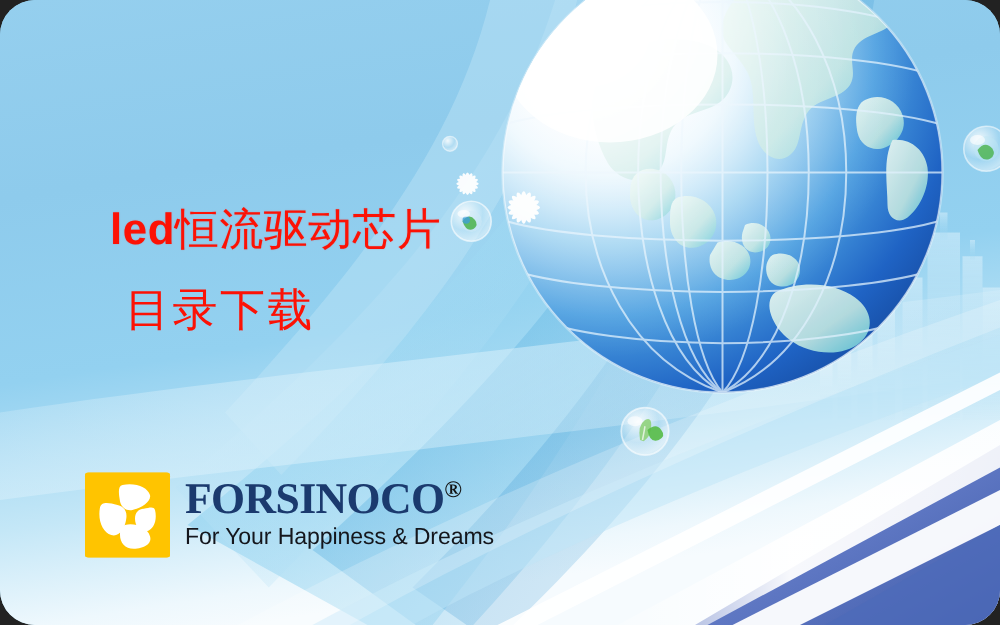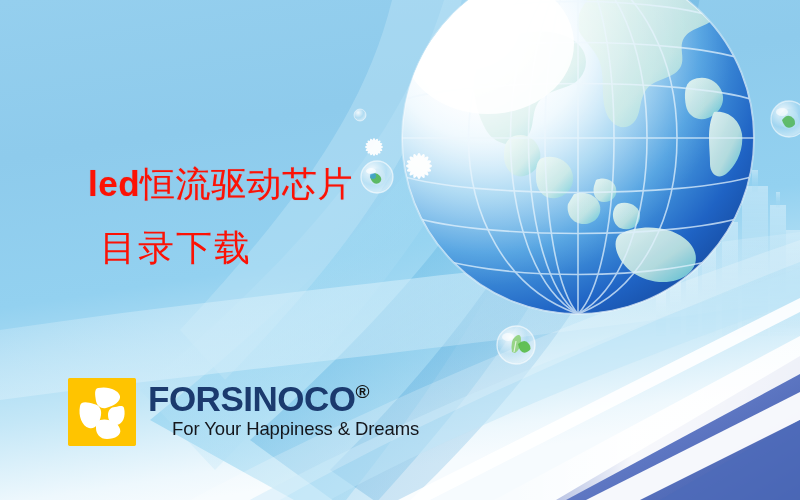--- a/index.html
+++ b/index.html
@@ -5,20 +5,21 @@
 <style>
   html,body{margin:0;padding:0;background:#222;}
   *{box-sizing:border-box;}
 
   .banner{
     position:relative;
     width:800px;height:500px;
     overflow:hidden;
     font-family:"Liberation Sans","DejaVu Sans",sans-serif;
     background:linear-gradient(170deg,#95cfee 0%,#8ecbec 28%,#8fd0ef 52%,#b8e2f5 78%,#e8f5fc 95%,#f3fafd 100%);
+    border-radius:28px;
   }
 
   
   .bg-layer{position:absolute;inset:0;}
   .svg-full{position:absolute;inset:0;width:800px;height:500px;display:block;}
 
   
   .globe-wrap{
     position:absolute;
     left:392px;top:-48px;
@@ -64,37 +65,36 @@
     position:relative;
   }
   .logo-text{padding-top:3px;}
   .logo-name{
     font-size:35px;
     font-weight:700;
     color:#1b3a6e;
     letter-spacing:-0.5px;
     line-height:1;
     white-space:nowrap;
-    font-family:Liberation Sans, sans-serif;
+    font-family:Liberation Serif, serif;
   }
   .logo-name .reg{
     font-size:19px;
     vertical-align:super;
     color:#121212;
     letter-spacing:0;
   }
   .logo-tagline{
     font-size:18.5px;
     color:#14161c;
     letter-spacing:-0.1px;
     line-height:1;
     margin-top:4px;
     white-space:nowrap;
     font-family:"Liberation Sans","DejaVu Sans",sans-serif;
-    margin-left:24px;
   }
 </style>
 </head>
 <body>
 
 <div class="banner">
 
   <div class="bg-layer">
     <svg class="svg-full" viewBox="0 0 800 500" preserveAspectRatio="none" aria-hidden="true">
       <defs>

